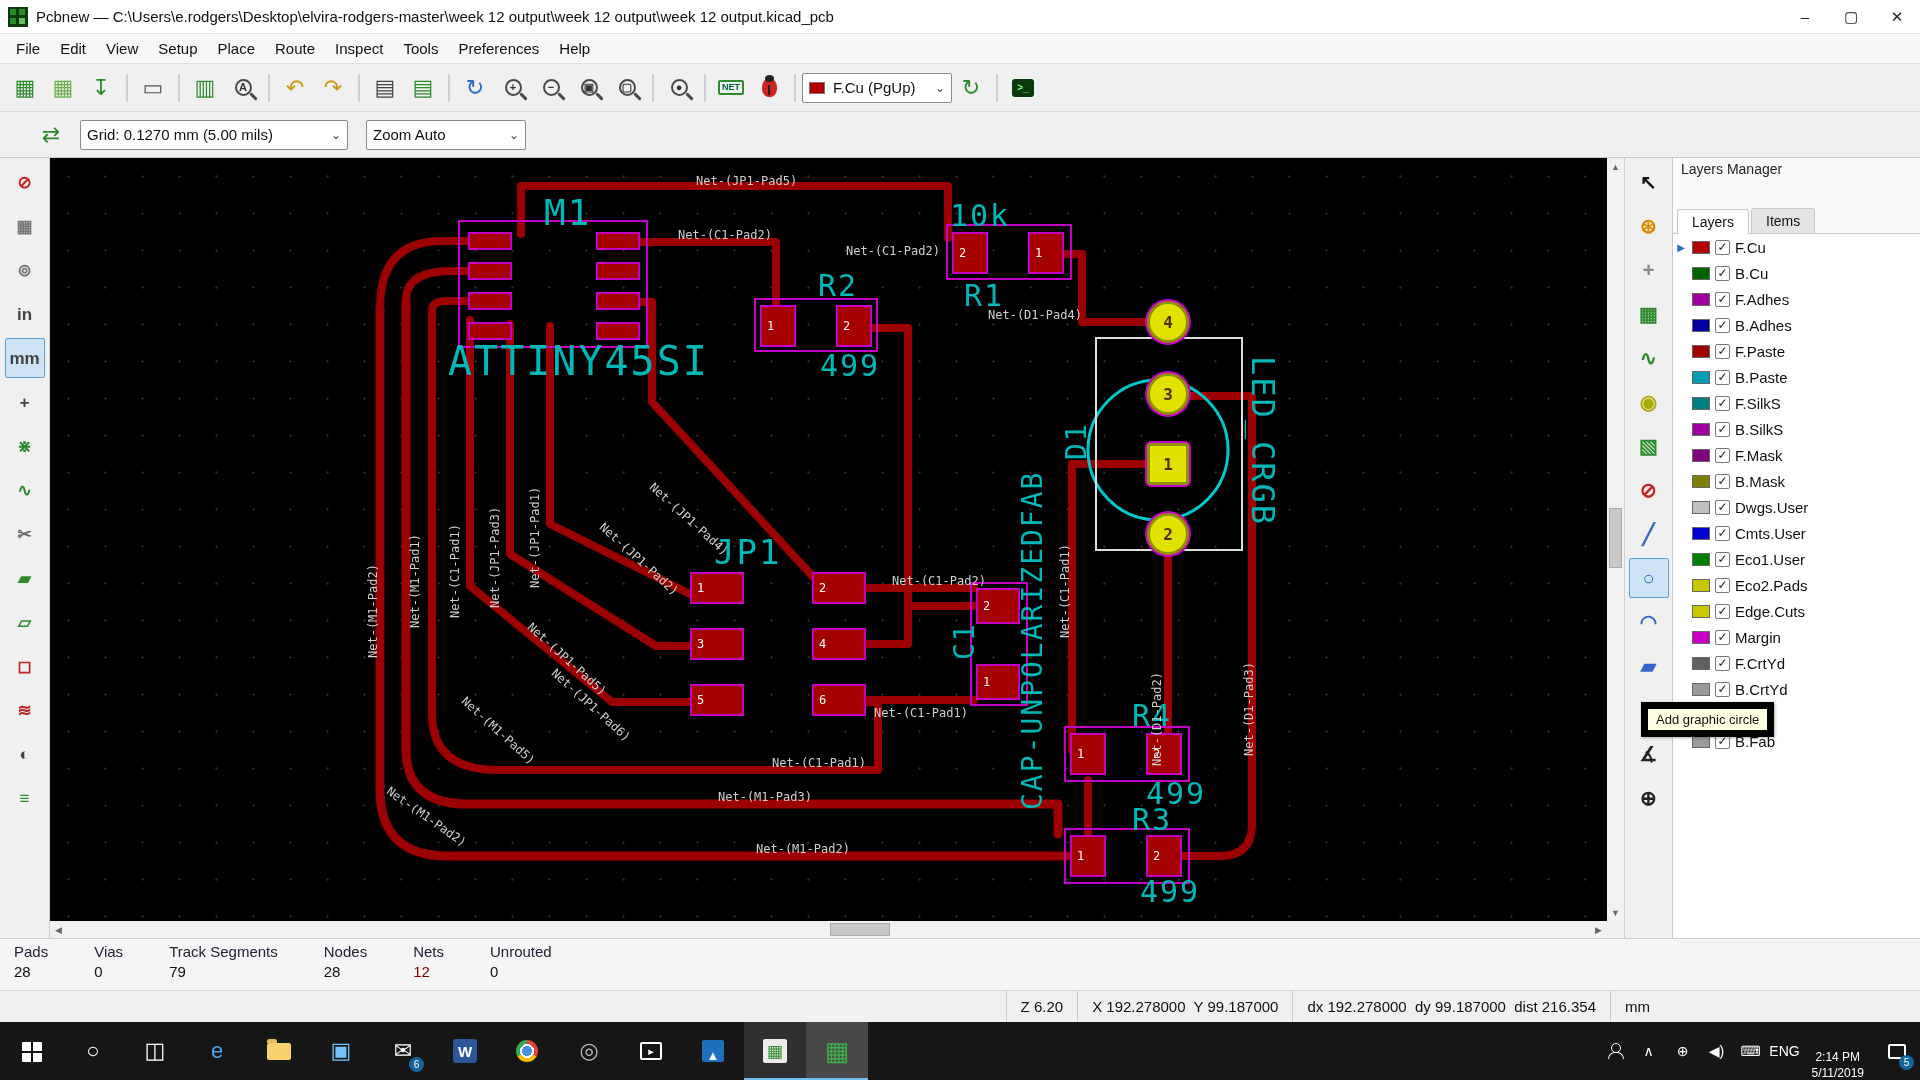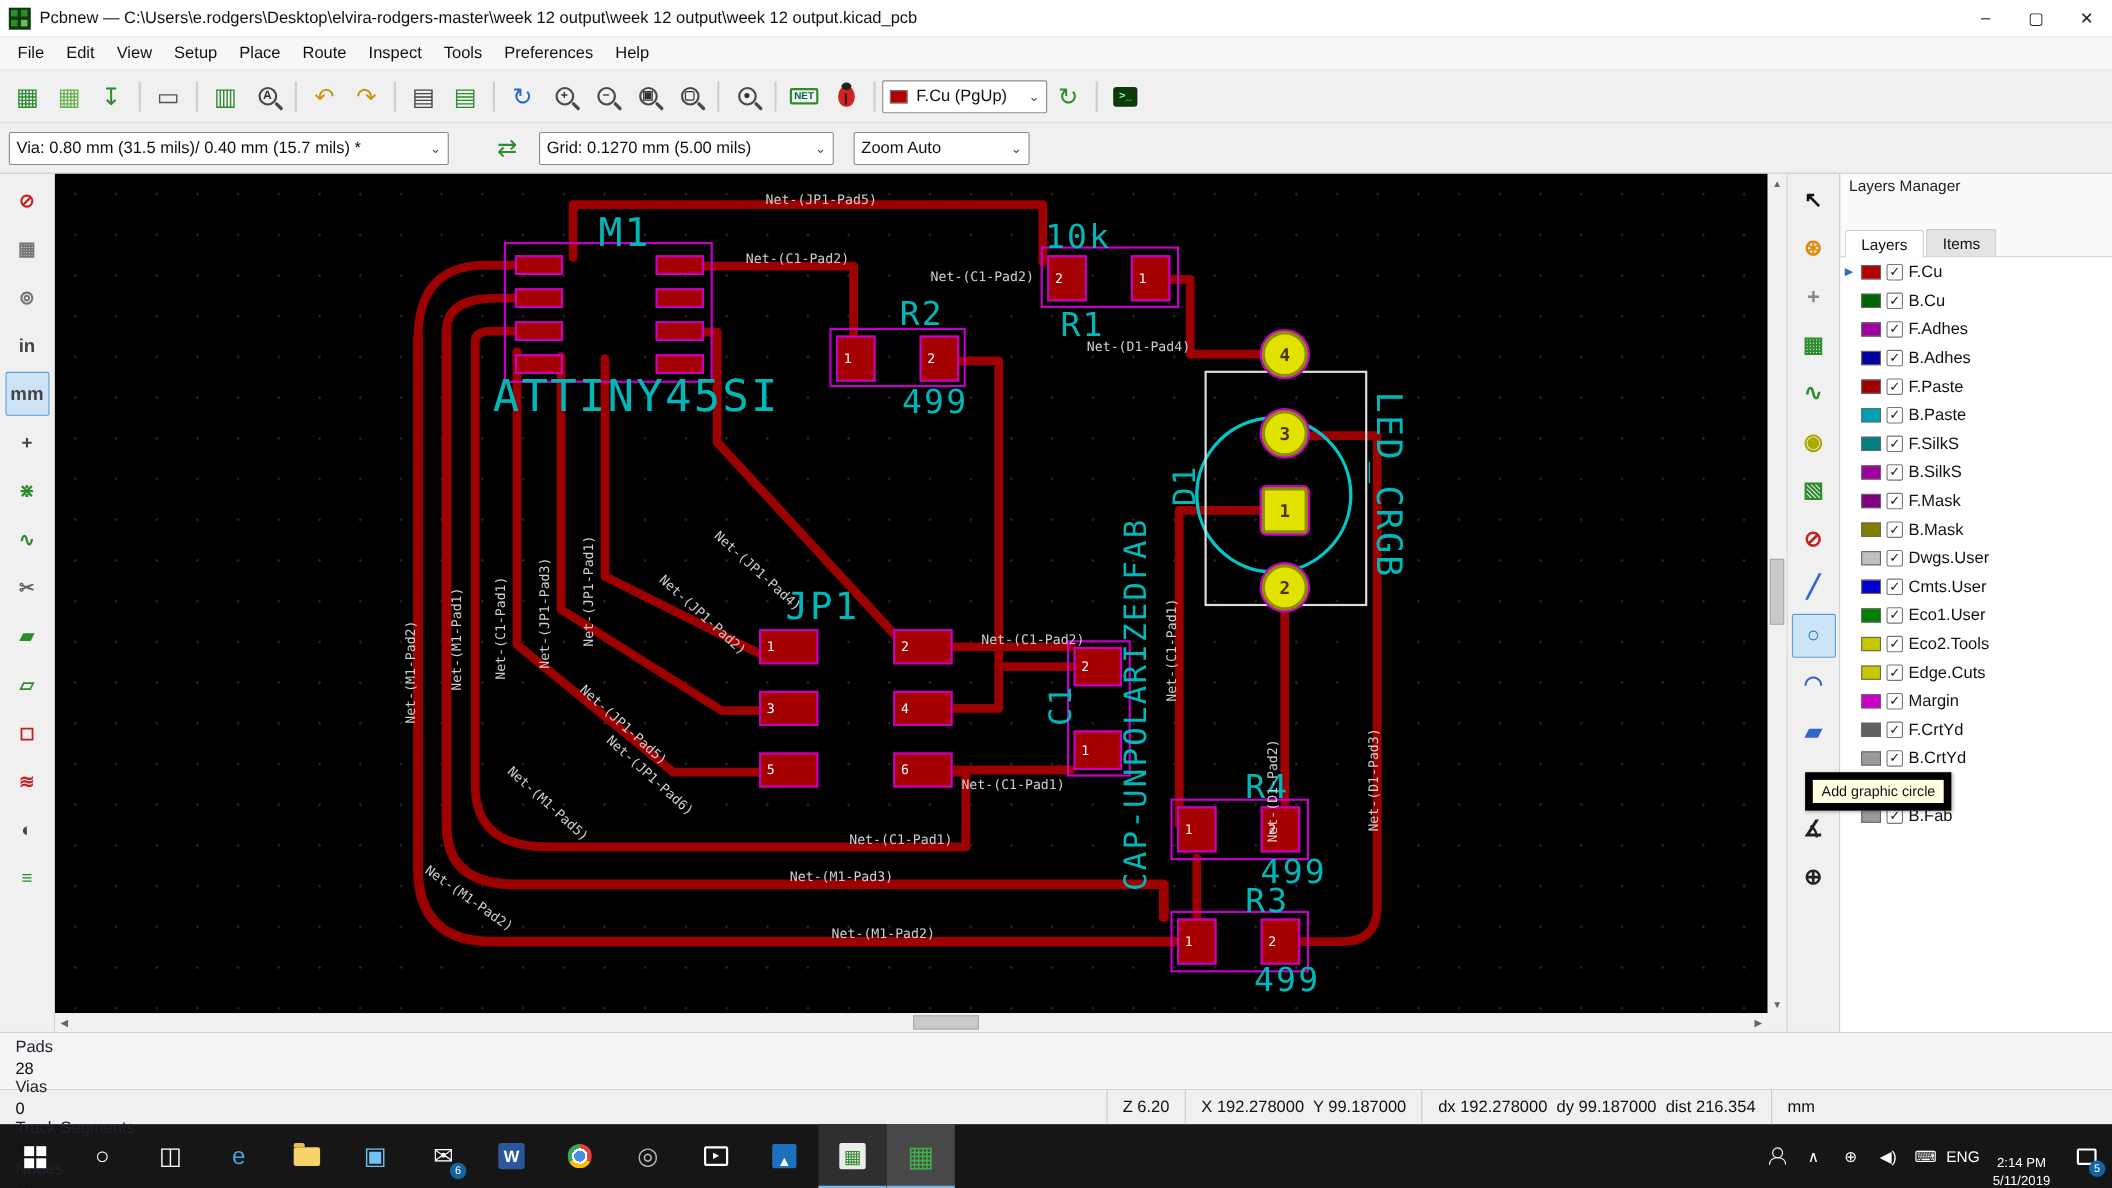--- a/index.html
+++ b/index.html
@@ -76,21 +76,21 @@
   .layer-rows { overflow:hidden; background:#fff; flex:1; }
   .lrow { display:flex; align-items:center; height:26px; padding-left:2px; gap:5px; }
   .lsel { width:12px; color:#2a6ebb; font-size:10px; text-align:center; }
   .lrow[data-selected] .lsel::before { content:"▶"; }
   .lswatch { width:18px; height:13px; border:1px solid #666; }
   .lcheck { width:15px; height:15px; border:1px solid #777; background:#fff; color:#222; font-size:12px; display:flex; align-items:center; justify-content:center; border-radius:2px; }
   .lcheck::before { content:"✓"; }
   .lname { font-size:15px; }
 
   
-  .statusbar { height:52px; background:#f5f5f5; display:flex; align-items:flex-start; padding:4px 14px; border-top:1px solid #cfcfcf;flex-direction:column; }
+  .statusbar { height:52px; background:#f5f5f5; display:flex; align-items:flex-start; padding:4px 14px; border-top:1px solid #cfcfcf; }
   .scell { display:flex; flex-direction:column; margin-right:46px; }
   .slab { font-size:15px; color:#223; }
   .sval { font-size:15px; color:#111; margin-top:3px; }
   .coordbar { height:32px; background:#f0f0f0; border-top:1px solid #d5d5d5; display:flex; align-items:center; font-size:15px; }
   .csec { padding:0 14px; border-left:1px solid #cccccc; height:100%; display:flex; align-items:center; white-space:pre; }
   .csec.hint { flex:1; border-left:none; }
 
   
   .taskbar { height:58px; background:#161616; display:flex; align-items:stretch; color:#fff; }
   .tapp { width:62px; display:flex; align-items:center; justify-content:center; position:relative; color:#fff; }
@@ -281,24 +281,20 @@
         
       </button>
 
       <button class="tb" data-shape="console">
         <span class="ic" data-shape="console">&gt;_</span>
       </button>
     </div>
 </div>
 
 <div class="optbar">
-  <div class="dd" style="width:400px">
-    <span>Via: 0.80 mm (31.5 mils)/ 0.40 mm (15.7 mils) *</span>
-    <span class="dd-arr"></span>
-  </div>
   <button class="tb" style="margin-left:24px">
     <span class="ic" style="color:#2e8b2e">⇄</span>
   </button>
   <div class="dd" style="width:268px">
     <span>Grid: 0.1270 mm (5.00 mils)</span>
     <span class="dd-arr"></span>
   </div>
   <div class="dd" style="width:160px;margin-left:8px">
     <span>Zoom Auto</span>
     <span class="dd-arr"></span>
@@ -648,21 +644,21 @@
           <span class="lsel"></span>
           <span class="lswatch" style="background: rgb(0, 128, 0);"></span>
           <span class="lcheck"></span>
           <span class="lname">Eco1.User</span>
         </div>
 
         <div class="lrow">
           <span class="lsel"></span>
           <span class="lswatch" style="background: rgb(200, 200, 0);"></span>
           <span class="lcheck"></span>
-          <span class="lname">Eco2.Tools</span>
+          <span class="lname">Eco2.Pads</span>
         </div>
 
         <div class="lrow">
           <span class="lsel"></span>
           <span class="lswatch" style="background: rgb(200, 200, 0);"></span>
           <span class="lcheck"></span>
           <span class="lname">Edge.Cuts</span>
         </div>
 
         <div class="lrow">

